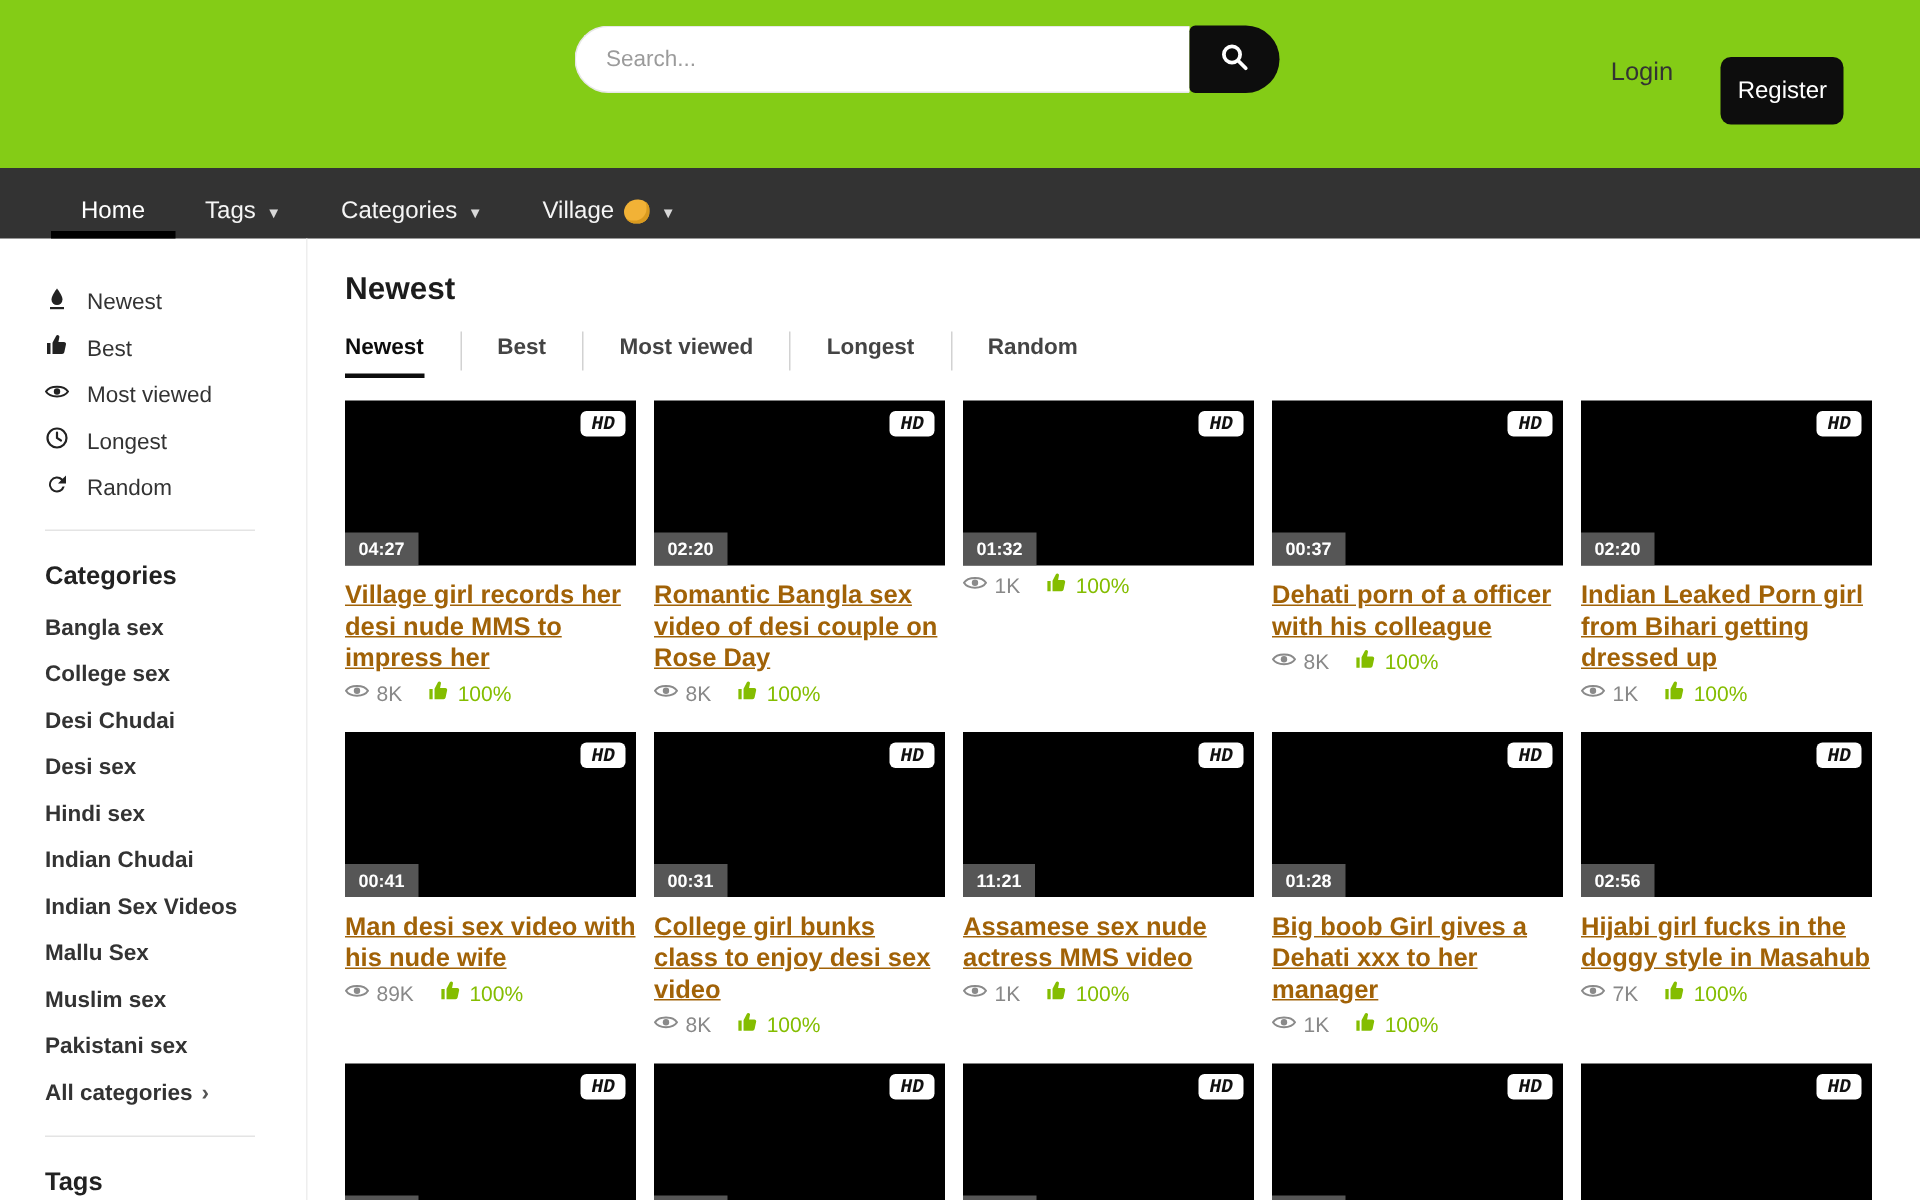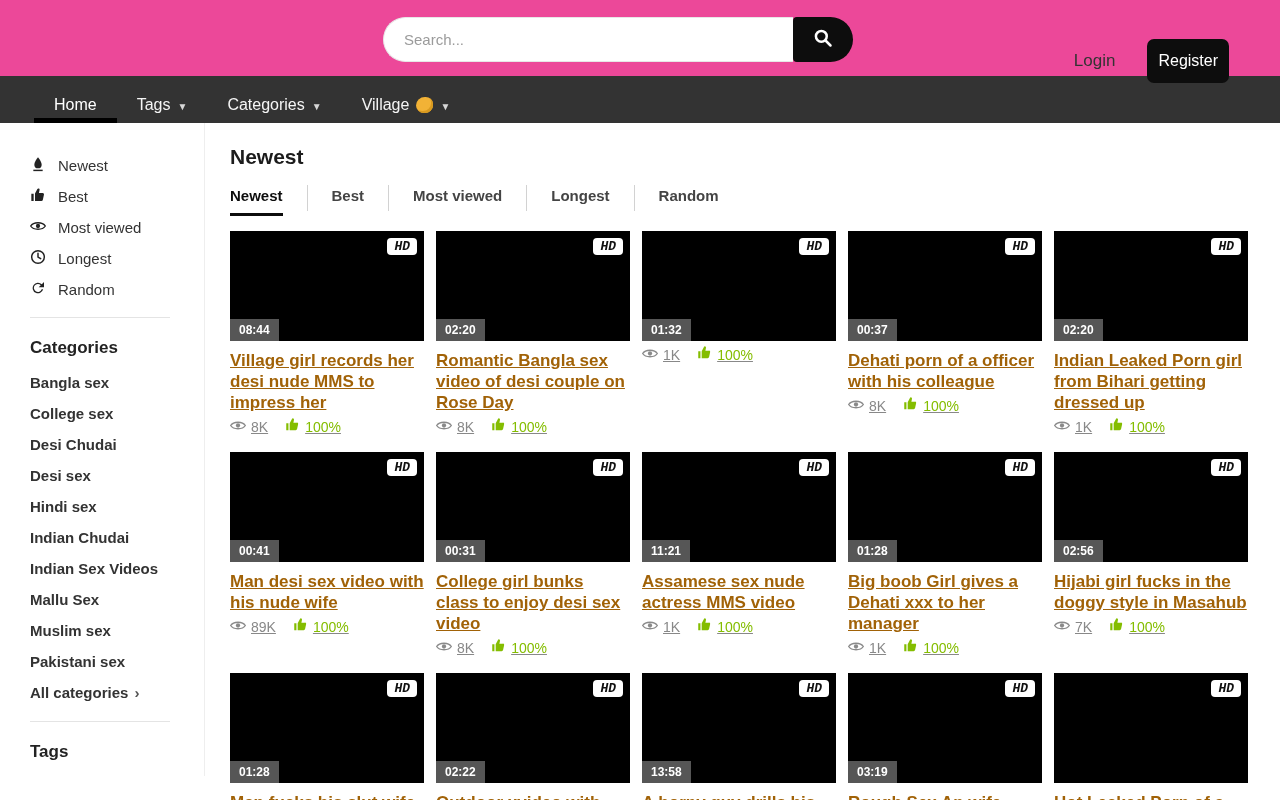--- a/index.html
+++ b/index.html
@@ -6,32 +6,32 @@
   html,body { width:1280px; height:800px; overflow:hidden; background:#fff;
     font-family:"Liberation Sans", sans-serif; }
 
   :root{
     --nav-bg:#333333;
     --accent-green:#84bd00;
     --ink:#111111;
   }
 
   
-  .header { position:relative; height:76px; background:#ec4899; }
+  .header { position:relative; height:112px; background:#84cc16; }
   .search-wrap { position:absolute; left:383px; top:17px; display:flex; }
   .search-input { width:410px; height:45px; border:1px solid #e7e7e7; border-right:none;
     border-radius:23px 0 0 23px; padding:0 20px; font-size:15px; color:#333; outline:none;
     font-family:"Liberation Sans", sans-serif; }
   .search-input::placeholder { color:#9b9b9b; }
   .search-btn { width:60px; height:45px; background:#0d0d0d; border:none; cursor:pointer;
     border-radius:4px 23px 23px 4px; display:flex; align-items:center; justify-content:center; }
   .search-btn svg { width:20px; height:20px; }
 
   .auth { position:absolute; right:51px; top:38px; height:45px; display:flex;
-    align-items:center; gap:32px; }
+    gap:32px; }
   .login-link { font-size:17px; color:#333; cursor:pointer; }
   .register-btn { background:#0d0d0d; color:#fff; font-size:16px; border:none;
     border-radius:7px; padding:13px 11px; cursor:pointer; font-family:Liberation Sans, sans-serif; }
 
   
   .nav { height:47px; background:var(--nav-bg); display:flex; align-items:stretch; padding-left:34px; }
   .nav-item { display:flex; align-items:center; gap:7px; padding:0 20px; color:#f5f5f5;
     font-size:16px; cursor:pointer; border-bottom:5px solid transparent;margin-top:16px; }
   .nav-item.active { border-bottom-color:#000; color:#fff; }
   .nav-caret { font-size:10px; color:#d8d8d8; margin-top:2px; }
@@ -65,21 +65,21 @@
 
   .grid { display:grid; grid-template-columns:repeat(5,194px); column-gap:12px; row-gap:17px; }
   .card { width:194px; cursor:pointer; }
   .thumb { position:relative; width:194px; height:110px; background:#000; }
   .hd-badge { position:absolute; top:7px; right:7px; background:#fff; color:#111;
     font-size:13px; font-weight:bold; font-style:italic; padding:1px 7px; border-radius:4px;font-family:Liberation Mono, monospace; }
   .dur-badge { position:absolute; left:0; bottom:0; background:rgba(110,110,110,0.78);
     color:#fff; font-size:12px; font-weight:bold; padding:4px 9px; }
   .card-title { margin-top:9px; font-size:17px; font-weight:bold; color:#a16207; line-height:21px;
     min-height:42px;text-decoration:underline; }
-  .card-stats { margin-top:4px; display:flex; align-items:flex-end; font-size:14px; color:#888;text-decoration:underline; }
+  .card-stats { margin-top:4px; display:flex; align-items:center; font-size:14px; color:#888; }
   .card-stats .views { margin-left:5px; }
   .card-stats .thumbup { margin-left:17px; }
   .card-stats .rating { margin-left:5px; color:var(--accent-green); }
 </style>
 </head>
 <body>
 
 <div class="header">
   <div class="search-wrap">
     <input class="search-input" type="text" placeholder="Search..." style="">
@@ -183,21 +183,21 @@
         <span class="tab">Most viewed</span>
         <span class="tab-sep"></span>
         <span class="tab">Longest</span>
         <span class="tab-sep"></span>
         <span class="tab">Random</span>
       </div>
     <div class="grid" id="video-grid">
   <div class="card">
     <div class="thumb">
       <span class="hd-badge">HD</span>
-      <span class="dur-badge">08:44</span>
+      <span class="dur-badge">04:27</span>
     </div>
     <div class="card-title">Village girl records her desi nude MMS to impress her</div>
     <div class="card-stats">
       <span>
         <svg width="16" height="13" viewBox="0 0 24 18" fill="none" stroke="#8a8a8a" stroke-width="2">
           <path d="M1 9 C5 2.5, 19 2.5, 23 9 C19 15.5, 5 15.5, 1 9 Z"></path>
           <circle cx="12" cy="9" r="3.2" fill="#8a8a8a" stroke="none"></circle>
         </svg>
       </span>
       <span class="views">8K</span>

